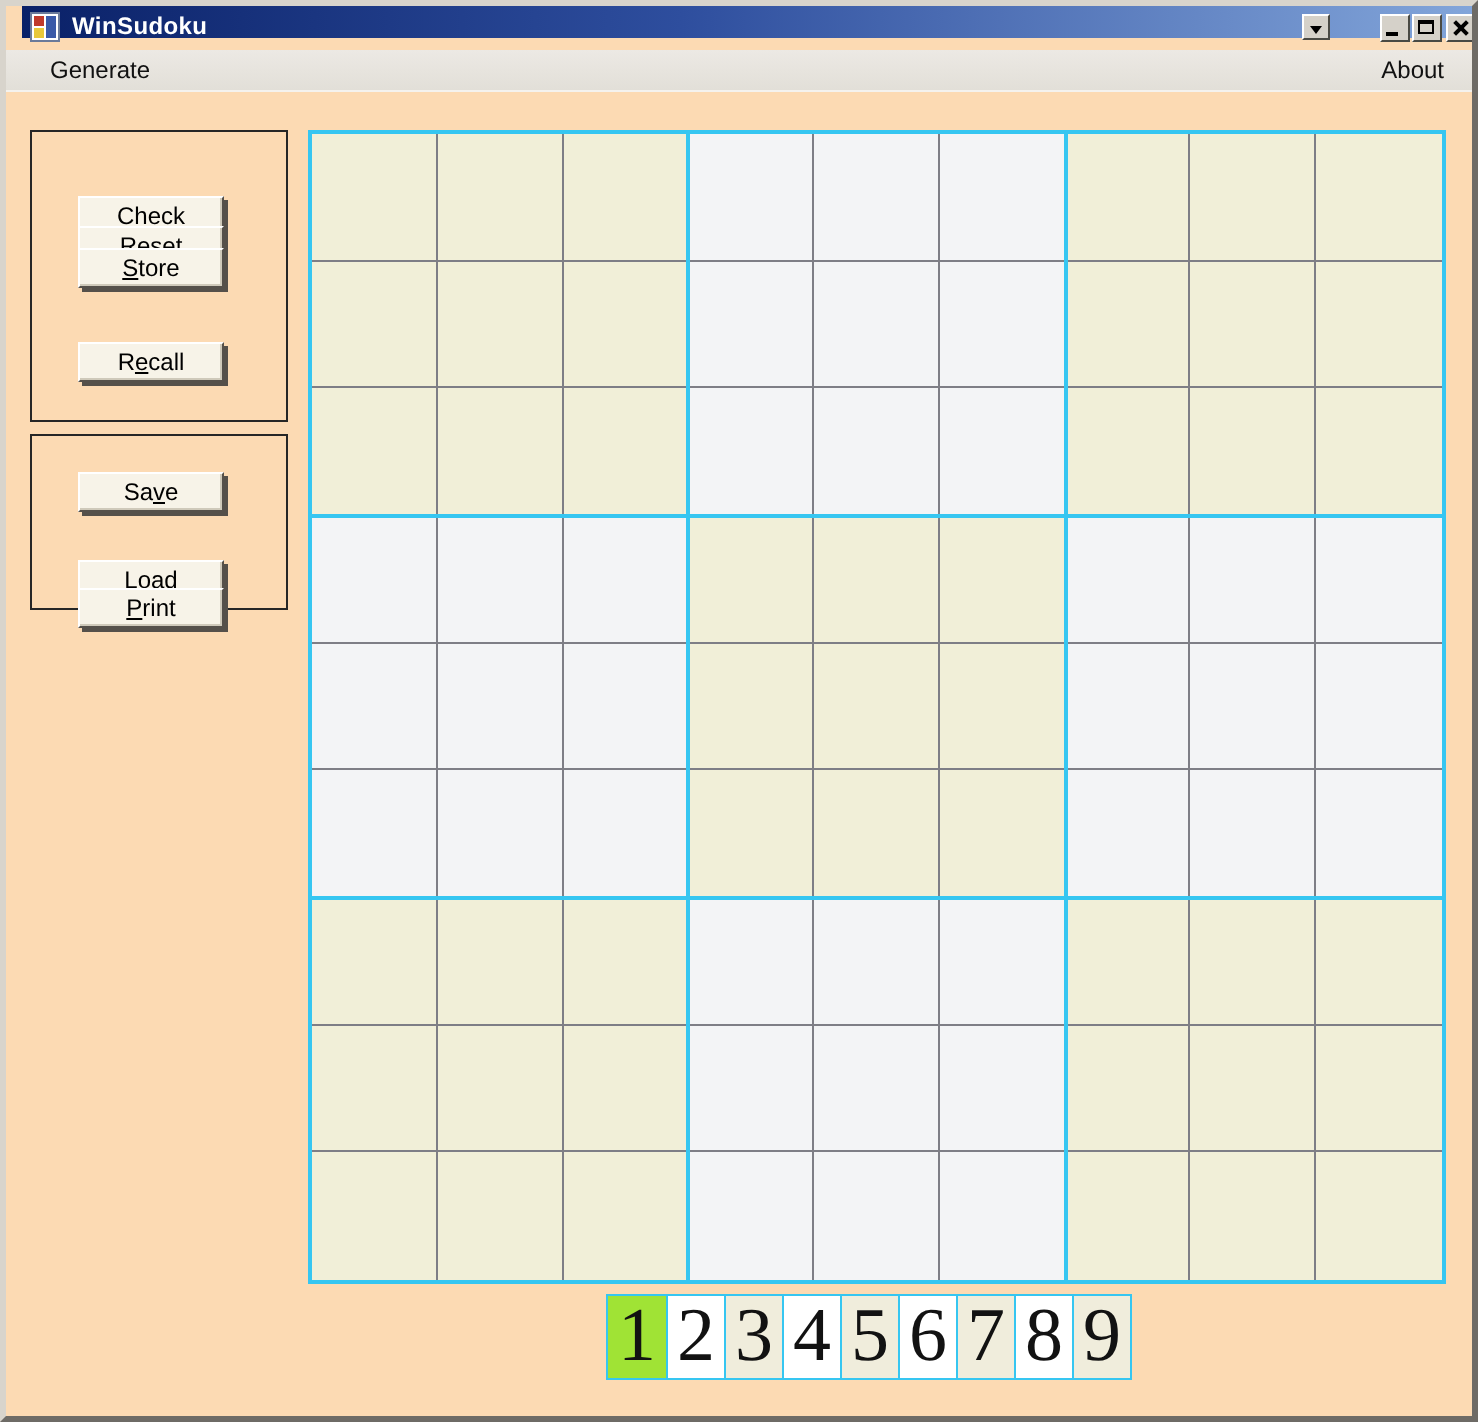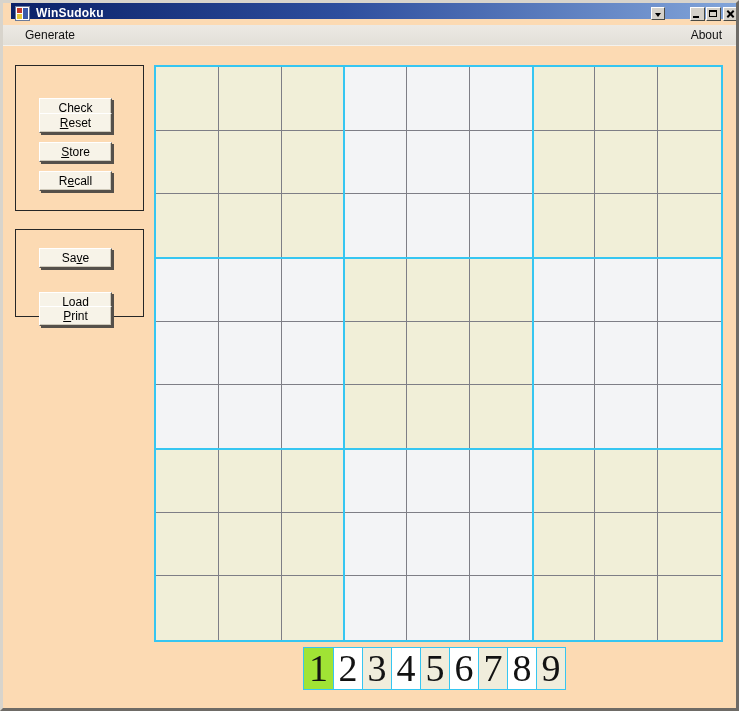--- a/index.html
+++ b/index.html
@@ -43,21 +43,21 @@
     background:linear-gradient(#ECE9E4,#E2DFD8);
     border-bottom:1px solid #F4F2EE;
     display:flex;align-items:center;justify-content:space-between;
     padding:0 12px 0 20px;font-size:12px;color:#111;
   }
   .menu-item{padding:1px 2px;cursor:default;}
   
   .client{position:absolute;left:0;top:43px;width:733px;height:662px;background:#FCDAB3;}
   .groupbox{position:absolute;left:12px;width:129px;box-sizing:border-box;border:1px solid #262626;}
   .groupbox.g1{top:19px;height:146px;}
-  .groupbox.g2{top:171px;height:88px;margin-top:12px;}
+  .groupbox.g2{top:171px;height:88px;}
   .gbtn{
     position:absolute;left:23px;width:73px;height:20px;box-sizing:border-box;
     background:#F7F3E8;color:#000;font-family:"Liberation Sans",sans-serif;font-size:12px;
     border:1px solid;border-color:#FFFFFF #55504A #55504A #FFFFFF;
     box-shadow:2px 2px 0 #55504A, inset -1px -1px 0 #CFC9BA;
     padding:0;text-align:center;line-height:17px;cursor:default;
   }
   .gbtn u{text-underline-offset:1px;}
   
   .board{
@@ -117,21 +117,21 @@
   <div class="menubar">
     <span class="menu-item">Generate</span>
     <span class="menu-item">About</span>
   </div>
 
   <div class="client">
 
     <div class="groupbox g1">
       <button class="gbtn" style="top:32px"><u>C</u>heck</button>
       <button class="gbtn" style="top:47px"><u>R</u>eset</button>
-      <button class="gbtn" style="top:76px"><u>S</u>tore</button>
+      <button class="gbtn" style="top:58px"><u>S</u>tore</button>
       <button class="gbtn" style="top:105px">R<u>e</u>call</button>
     </div>
 
     <div class="groupbox g2">
       <button class="gbtn" style="top:18px">Sa<u>v</u>e</button>
       <button class="gbtn" style="top:62px"><u>L</u>oad</button>
       <button class="gbtn" style="top:76px"><u>P</u>rint</button>
     </div>
 
     <div class="board">

